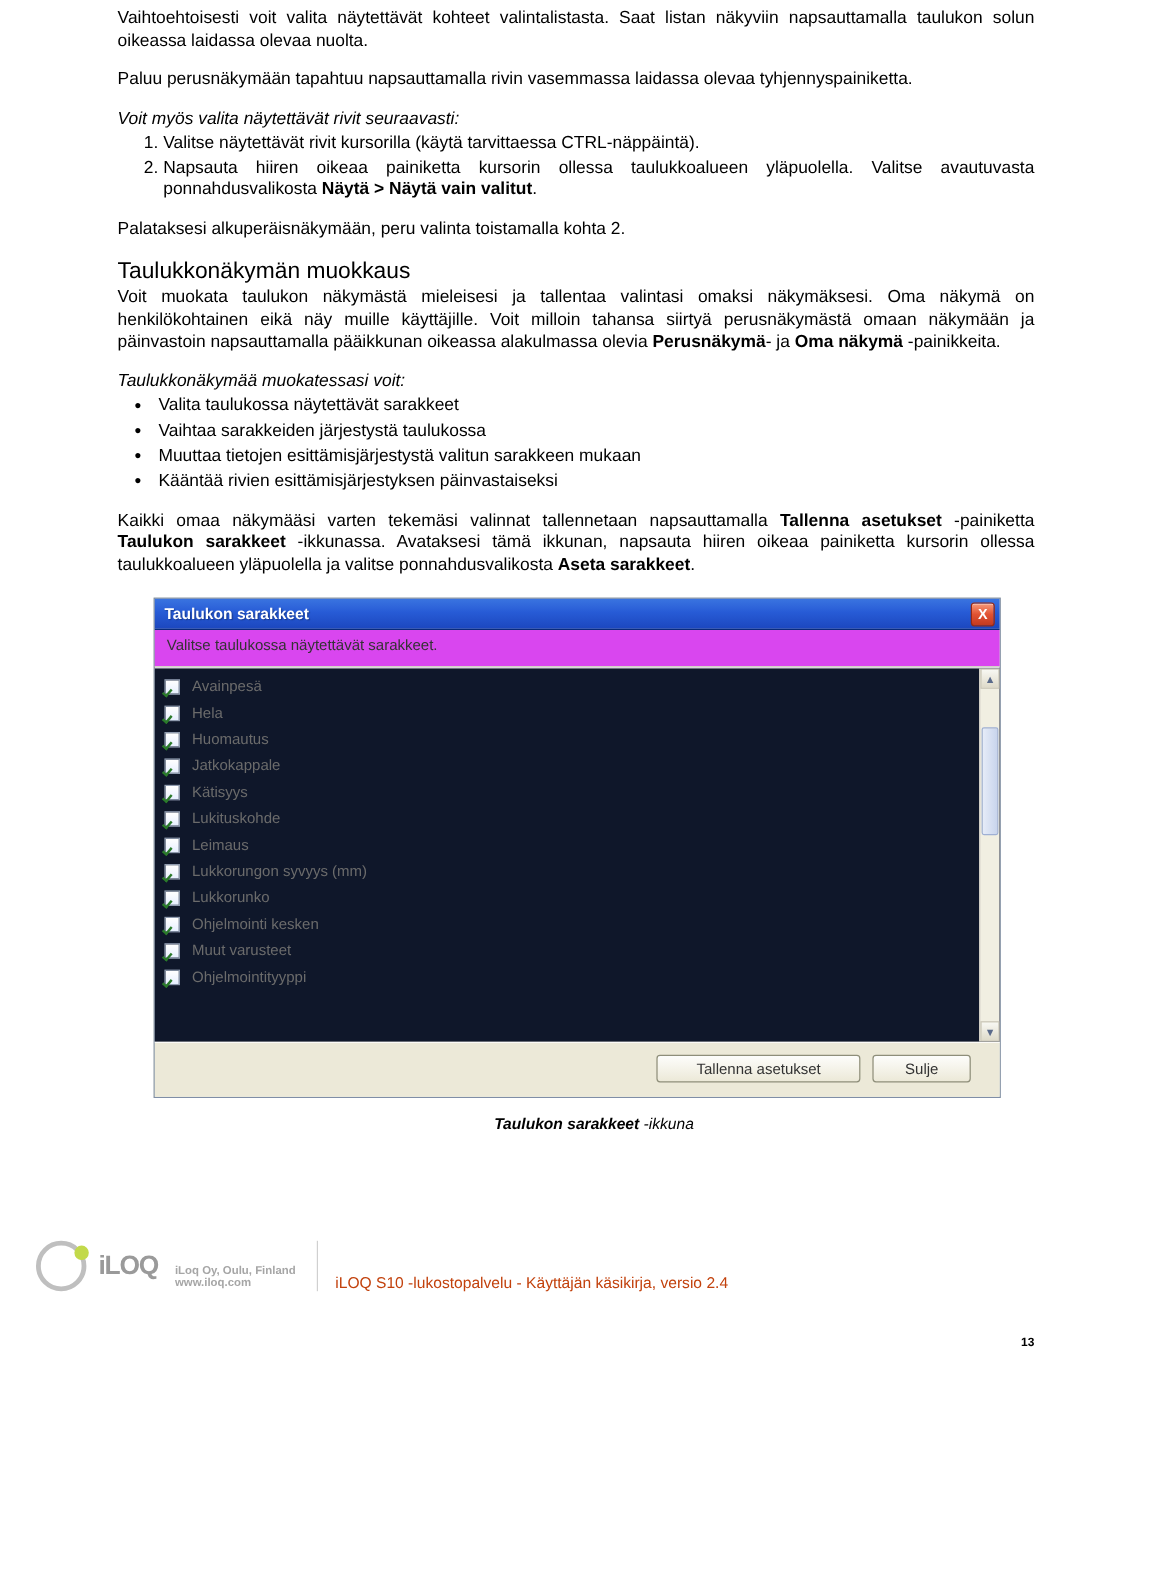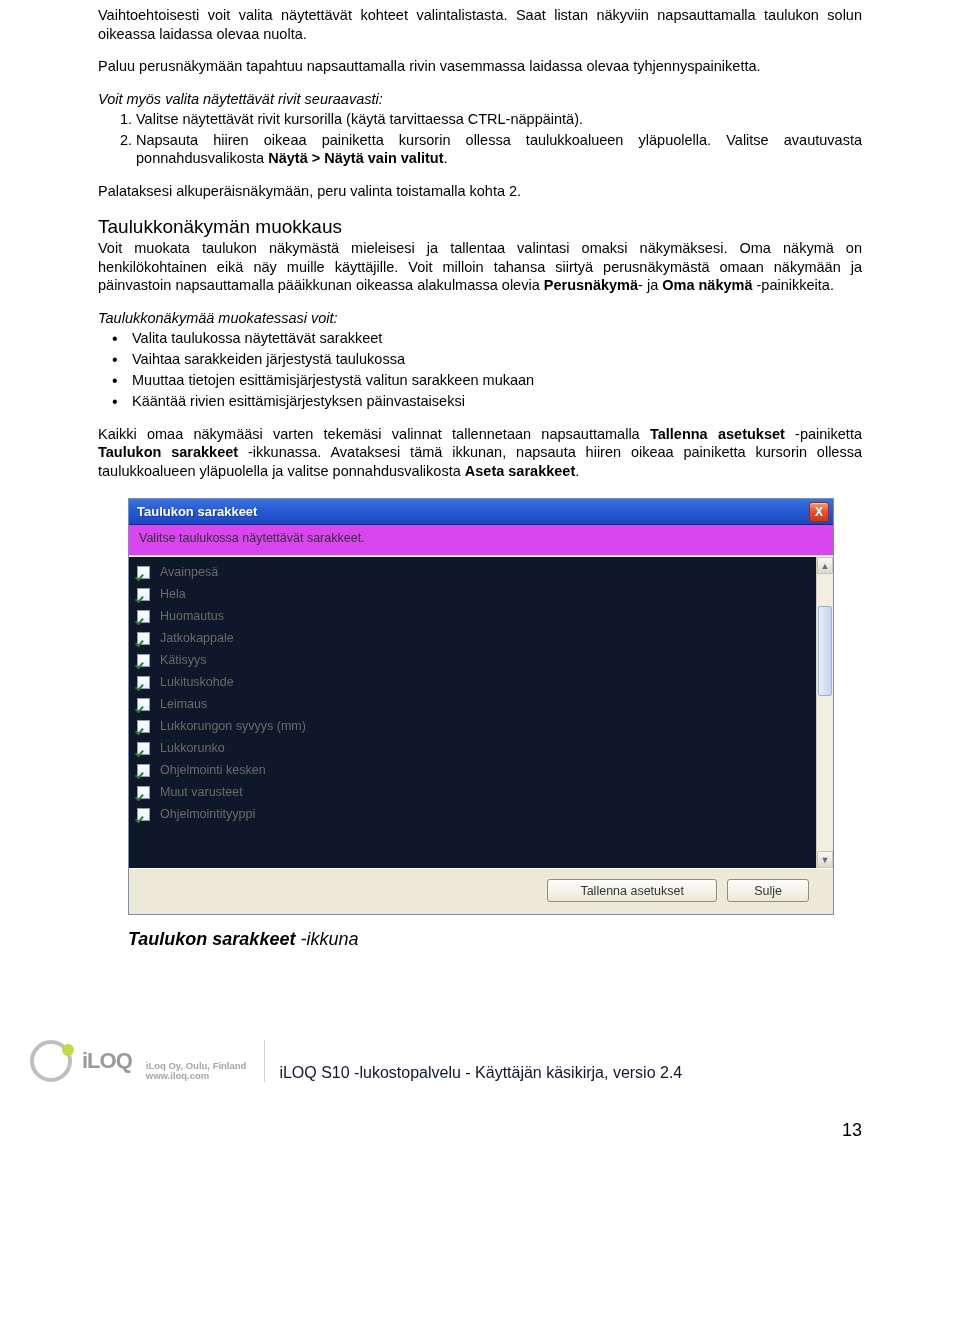--- a/index.html
+++ b/index.html
@@ -116,23 +116,23 @@
   .btn {
     height: 23px; min-width: 78px;
     padding: 0 26px;
     font-size: 12.5px; color: #333;
     background: linear-gradient(to bottom,#fdfdfb,#ece9d8);
     border: 1px solid #8e8e7a; border-radius: 3px;
     display: inline-flex; align-items: center; justify-content: center;
   }
   .btn.wide { min-width: 170px; }
   .caption {
-    text-align: left;
+    text-align: center;
     font-style: italic;
-    font-size: 18px;
+    font-size: 13px;
     margin: 14px 0 0 0;
   }
   .caption .bold { font-weight: bold; font-style: italic; }
 
   .footer {
     margin-top: 90px;
     padding: 0 0 10px 0;
   }
   .footer-row {
     display: flex; align-items: flex-end;
@@ -153,24 +153,25 @@
   .logo-mark .dot {
     position:absolute; right:-2px; top:4px;
     width:12px; height:12px; border-radius:50%;
     background:#c2d94a;
   }
   .logo-text {
     font-size: 22px; font-weight: bold; color: #9a9a9a;
     letter-spacing: -1px;
   }
   .company { font-size: 9.5px; color:#a6a6a6; line-height:1.15; margin-right: 18px; font-weight: bold; }
-  .doc-title { color:#0f172a; font-size: 16px; }
+  .doc-title { color:#c2410c; font-size: 13px; }
   .pagenum {
-    text-align: right; font-size: 18px; color:#000;
+    text-align: right; font-size: 10px; color:#000;
     padding: 28px 98px 0 0;
+    font-weight: bold;
   }
 </style>
 </head>
 <body>
 
 <div class="page">
 
   <p>Vaihtoehtoisesti voit valita näytettävät kohteet valintalistasta. Saat listan näkyviin napsauttamalla taulukon solun oikeassa laidassa olevaa nuolta.</p>
   <p>Paluu perusnäkymään tapahtuu napsauttamalla rivin vasemmassa laidassa olevaa tyhjennys­painiketta.</p>
   <p class="tight">Voit myös valita näytettävät rivit seuraavasti:</p>

